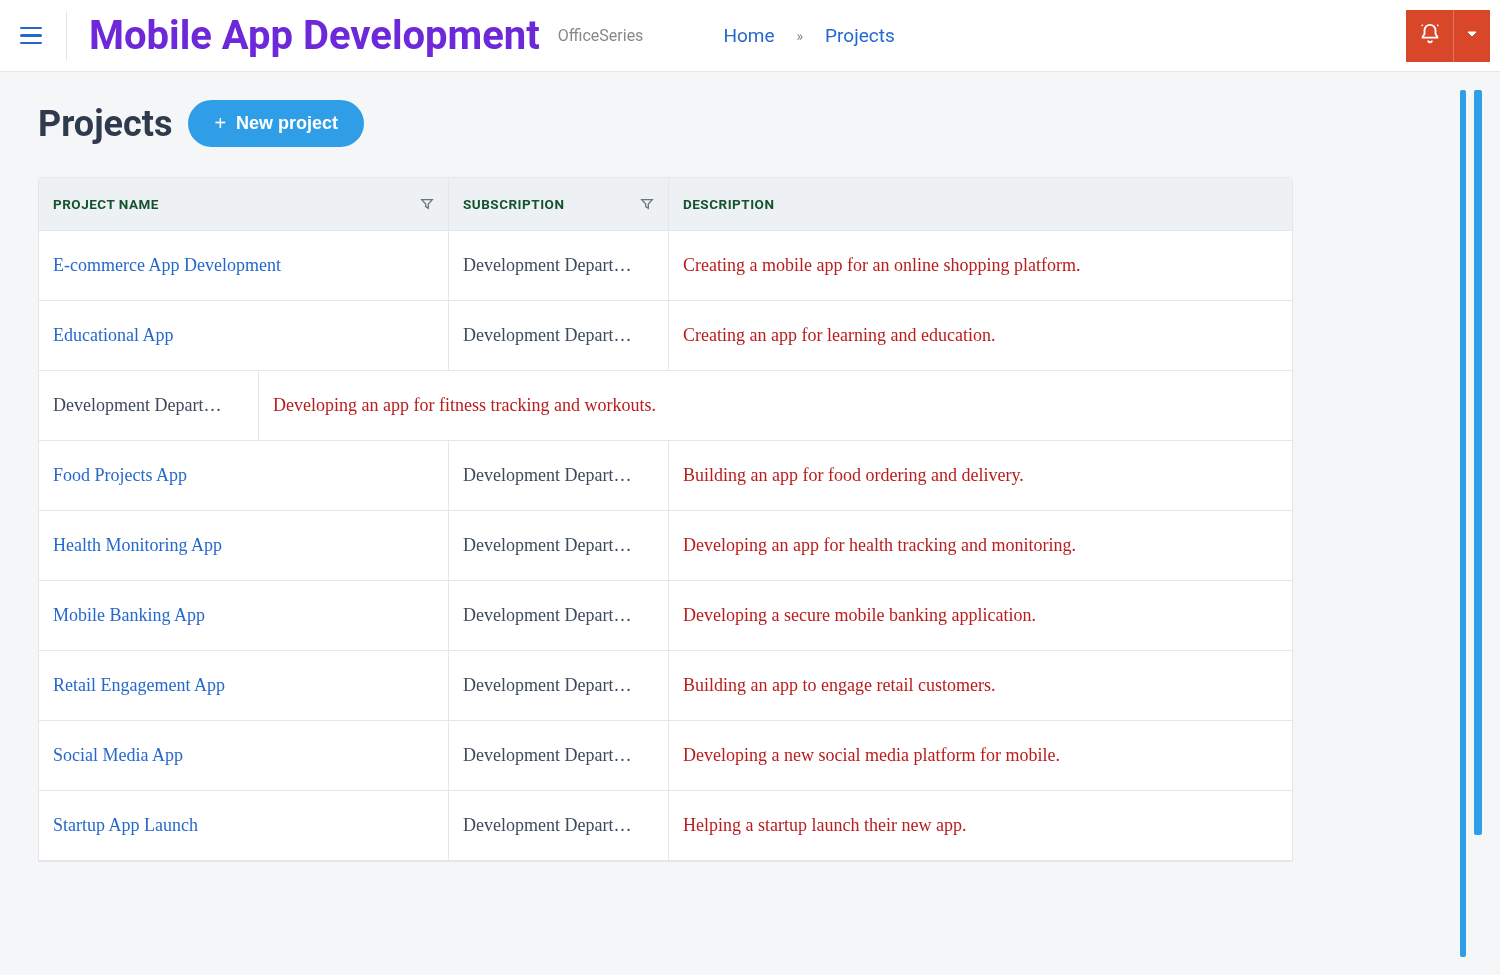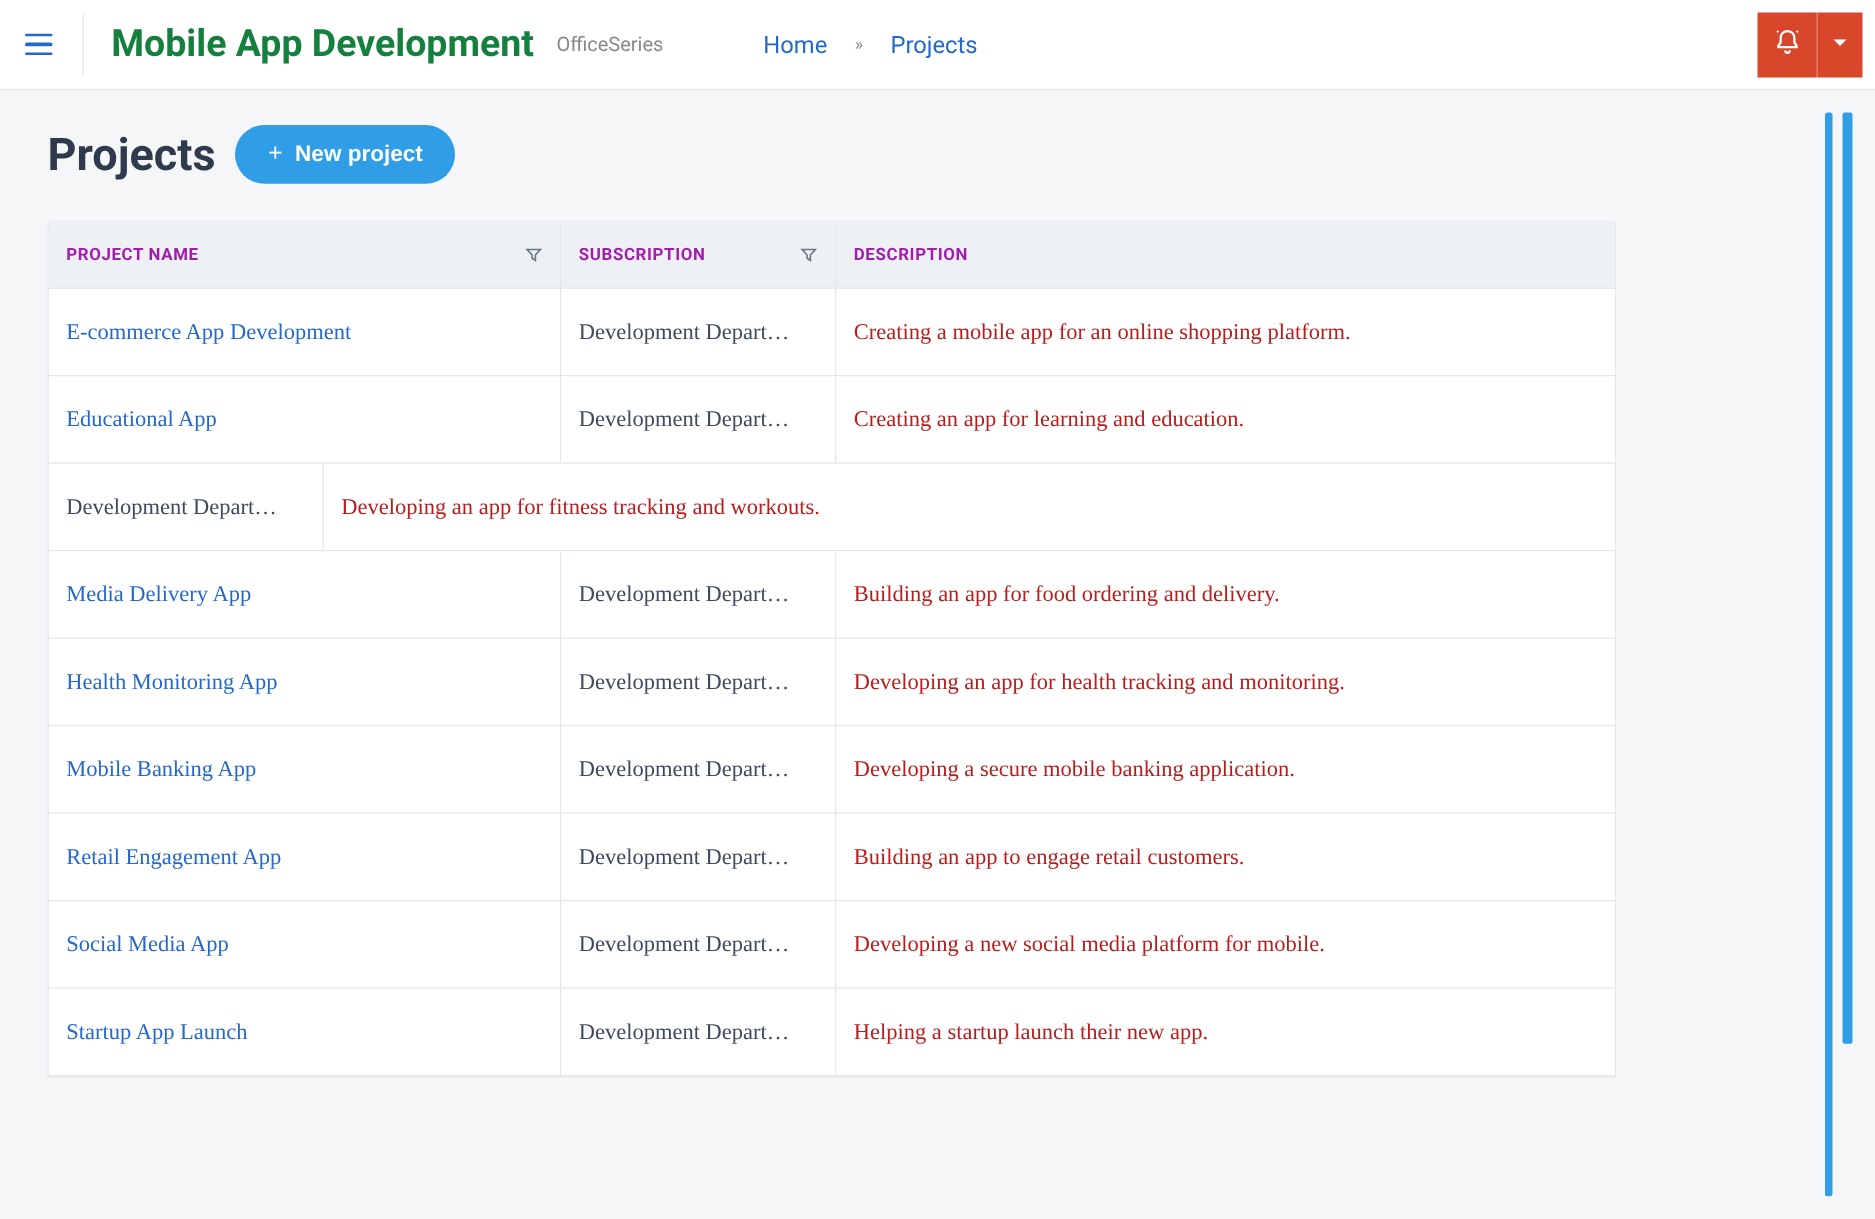--- a/index.html
+++ b/index.html
@@ -36,23 +36,23 @@
     background: #2568cc;
     border-radius: 2px;
   }
   .topbar-divider {
     width: 1px;
     height: 50px;
     background: #e5e7eb;
     margin-right: 22px;
   }
   .app-title {
-    font-size: 30px;
+    font-size: 40px;
     font-weight: 700;
-    color: #15803d;
+    color: #6d28d9;
     margin-right: 18px;
   }
   .app-subtitle {
     font-size: 16px;
     color: #888;
     font-weight: 400;
   }
   .breadcrumb {
     margin-left: 80px;
     font-size: 19px;
@@ -129,21 +129,21 @@
   }
   .thead {
     display: flex;
     background: #eef1f4;
     border-bottom: 1px solid #e3e6ea;
   }
   .th {
     padding: 18px 14px;
     font-size: 13.5px;
     font-weight: 700;
-    color: #a21caf;
+    color: #14532d;
     letter-spacing: 0.5px;
     text-transform: uppercase;
     display: flex;
     align-items: center;
     justify-content: space-between;
     border-right: 1px solid #e3e6ea;
   }
   .th:last-child { border-right: none; }
   .col-name { width: 410px; }
   .col-sub  { width: 220px; }
@@ -274,21 +274,21 @@
         <div class="row">
           <div class="td col-name"><a href="#">Educational App</a></div>
           <div class="td col-sub">Development Depart…</div>
           <div class="td col-desc">Creating an app for learning and education.</div>
         </div>
         <div class="row">
           <div class="td col-sub">Development Depart…</div>
           <div class="td col-desc">Developing an app for fitness tracking and workouts.</div>
         </div>
         <div class="row">
-          <div class="td col-name"><a href="#">Media Delivery App</a></div>
+          <div class="td col-name"><a href="#">Food Projects App</a></div>
           <div class="td col-sub">Development Depart…</div>
           <div class="td col-desc">Building an app for food ordering and delivery.</div>
         </div>
         <div class="row">
           <div class="td col-name"><a href="#">Health Monitoring App</a></div>
           <div class="td col-sub">Development Depart…</div>
           <div class="td col-desc">Developing an app for health tracking and monitoring.</div>
         </div>
         <div class="row">
           <div class="td col-name"><a href="#">Mobile Banking App</a></div>

